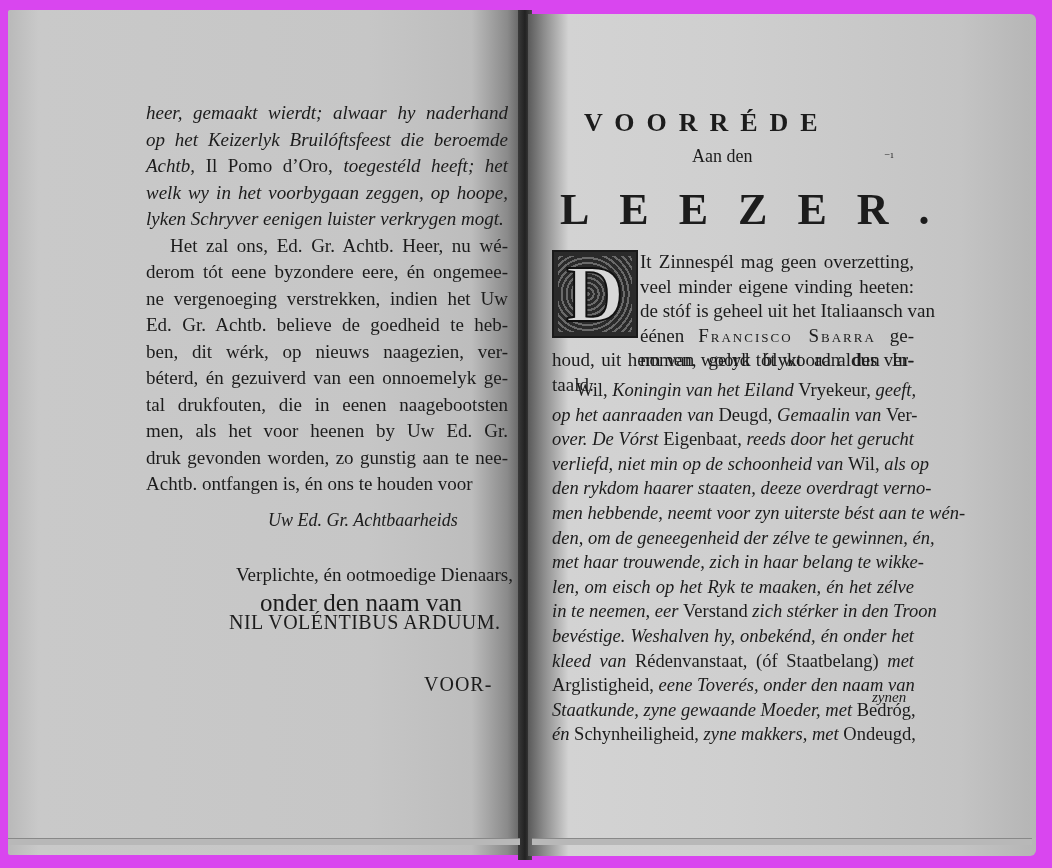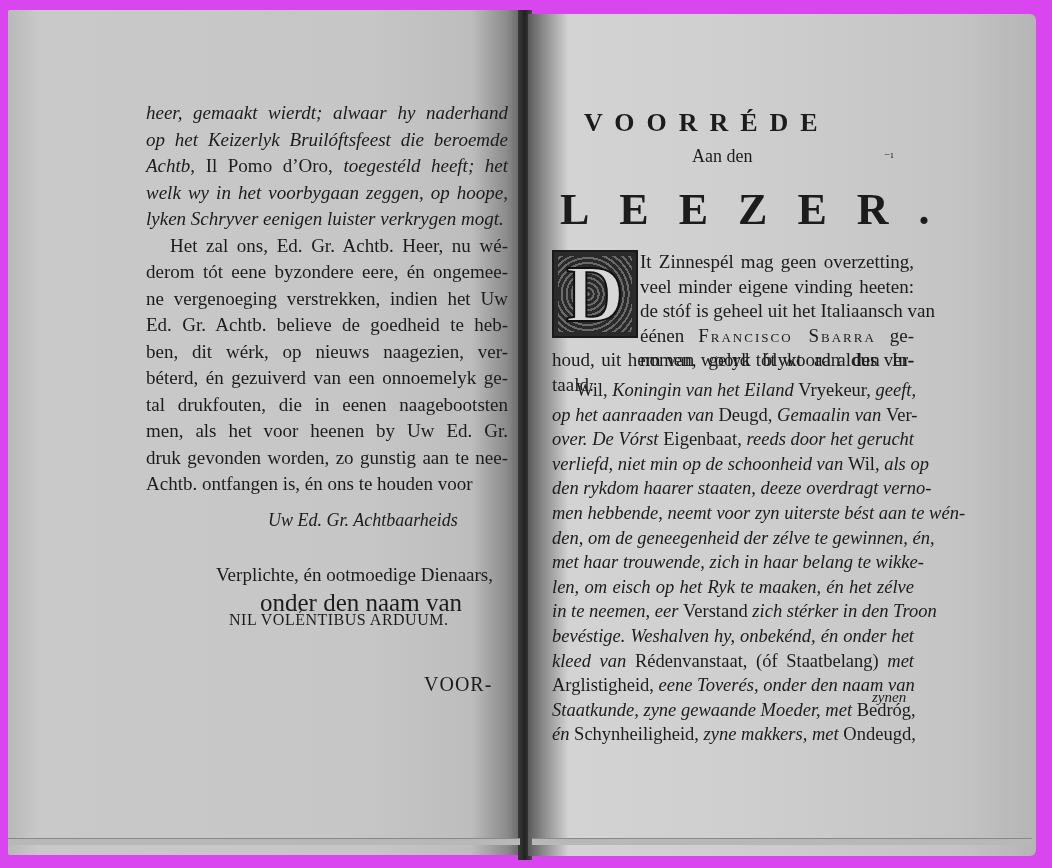--- a/index.html
+++ b/index.html
@@ -40,23 +40,23 @@
   .edge-right { left:532px; top:838px; width:500px; }
 
   .text-block { position:absolute; font-size:19px; line-height:26.5px; }
   .left-text { left:146px; top:100px; width:362px; }
   .line { display:block; white-space:nowrap; text-align:justify; text-align-last:justify; }
   .line.last { text-align-last:left; }
   .it { font-style:italic; }
   .indent { padding-left:24px; }
 
   .sig1 { position:absolute; left:268px; top:510px; font-size:18px; font-style:italic; }
-  .sig2 { position:absolute; left:216px; top:564px; font-size:19px; }
+  .sig2 { position:absolute; left:236px; top:564px; font-size:19px; }
   .sig3 { position:absolute; left:260px; top:589px; font-size:25px; }
-  .sig4 { position:absolute; left:229px; top:611px; font-size:16px; letter-spacing:0.5px; }
+  .sig4 { position:absolute; left:229px; top:611px; font-size:20px; letter-spacing:0.5px; }
   .catch-left { position:absolute; left:424px; top:673px; font-size:20px; letter-spacing:1px; }
 
   .title1 { position:absolute; left:584px; top:108px; font-size:26px; letter-spacing:12px; font-weight:bold;text-align:center; }
   .title2 { position:absolute; left:692px; top:146px; font-size:18px; }
   .title3 { position:absolute; left:560px; top:184px; font-size:44px; letter-spacing:30px; font-weight:bold; }
   .mark { position:absolute; left:884px; top:150px; font-size:12px; color:#333; }
 
   .dropcap {
     position:absolute; left:552px; top:250px; width:82px; height:84px;
     background:#2a2a2a;

